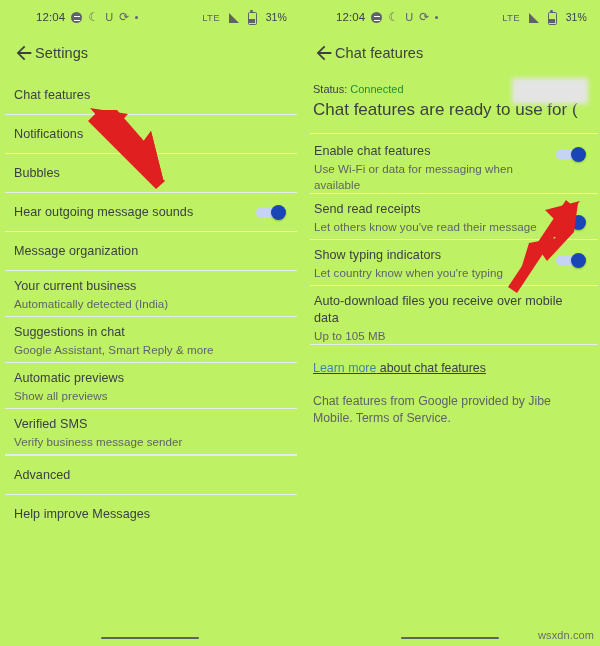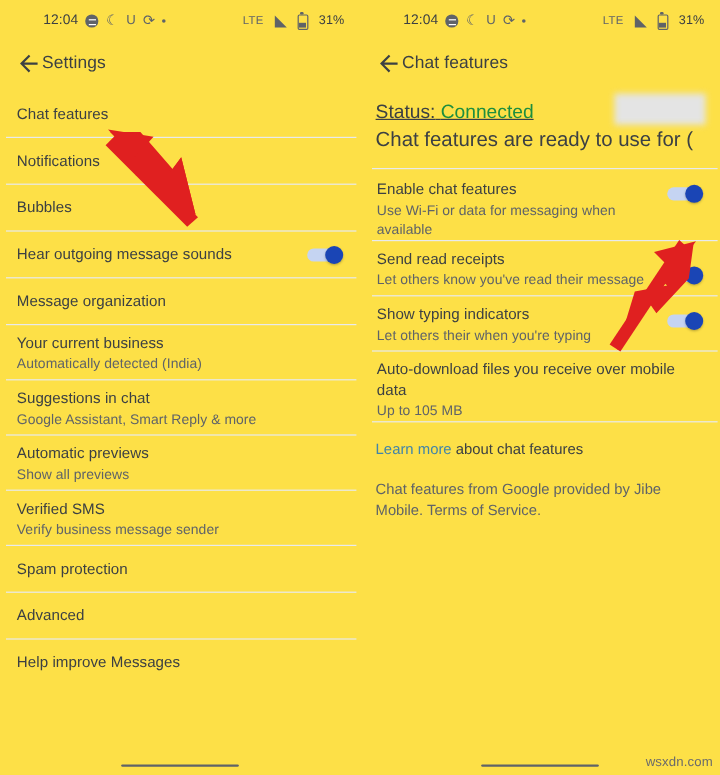--- a/index.html
+++ b/index.html
@@ -18,21 +18,21 @@
   .screens {
     display: flex;
     width: 600px;
     height: 646px;
     position: relative;
   }
   .screen {
     width: 300px;
     height: 646px;
     position: relative;
-    background: #fde047;
+    background: #bef264;
     overflow: hidden;
   }
 
   
   .statusbar {
     height: 34px;
     display: flex;
     align-items: center;
     padding: 0 13px 0 36px;
     box-sizing: border-box;
@@ -177,32 +177,32 @@
     background: #1a45b5;
     box-shadow: 0 1px 2px rgba(0,0,0,.25);
   }
   .row.two-line .toggle { margin-top: 4px; align-self: flex-start;}
 
   
   .status-block {
     padding: 10px 13px 10px 13px;
     position: relative;
   }
-  .status-line { font-size: 16px; color:#3c4043; line-height:1.45;text-decoration:underline;}
+  .status-line { font-size: 11px; color:#3c4043; line-height:1.45;}
   .status-val { color:#1e8e3e; }
   .status-sub { font-size: 17px; color:#3c4043; line-height:1.45;}
   .redaction {
     position: absolute;
     left: 212px; top: 6px;
     width: 76px; height: 26px;
     background: #e4e4e4;
     filter: blur(2.5px);
   }
 
-  .link-row { padding: 13px 13px 4px 13px; }
+  .link-row { padding: 13px 13px 4px 13px; text-decoration: underline; }
   .link-row .t { font-size: 12.4px; color:#3c4043; }
   .link { color:#4285a8; }
   .legal {
     padding: 13px 22px 0 13px;
     font-size: 12.3px;
     color:#5f6368;
     line-height: 1.42;
   }
 
   
@@ -334,25 +334,20 @@
       <div class="divider"></div>
 
       <div class="row two-line">
         <div class="row-texts">
           <div class="row-title">Verified SMS</div>
           <div class="row-sub">Verify business message sender</div>
         </div>
       </div>
       <div class="divider"></div>
 
-      <div class="row">
-        <div class="row-texts">
-          <div class="row-title">Spam protection</div>
-        </div>
-      </div>
       <div class="divider"></div>
 
       <div class="row">
         <div class="row-texts">
           <div class="row-title">Advanced</div>
         </div>
       </div>
       <div class="divider"></div>
 
       <div class="row">
@@ -426,21 +421,21 @@
         <span class="toggle" style="margin-top:14px;">
           <span class="track"></span>
           <span class="thumb"></span>
         </span>
       </div>
       <div class="divider r"></div>
 
       <div class="row two-line">
         <div class="row-texts">
           <div class="row-title">Show typing indicators</div>
-          <div class="row-sub">Let others their when you're typing</div>
+          <div class="row-sub">Let country know when you're typing</div>
         </div>
         <span class="toggle" style="margin-top:6px;">
           <span class="track"></span>
           <span class="thumb"></span>
         </span>
       </div>
       <div class="divider r"></div>
 
       <div class="row two-line">
         <div class="row-texts">

